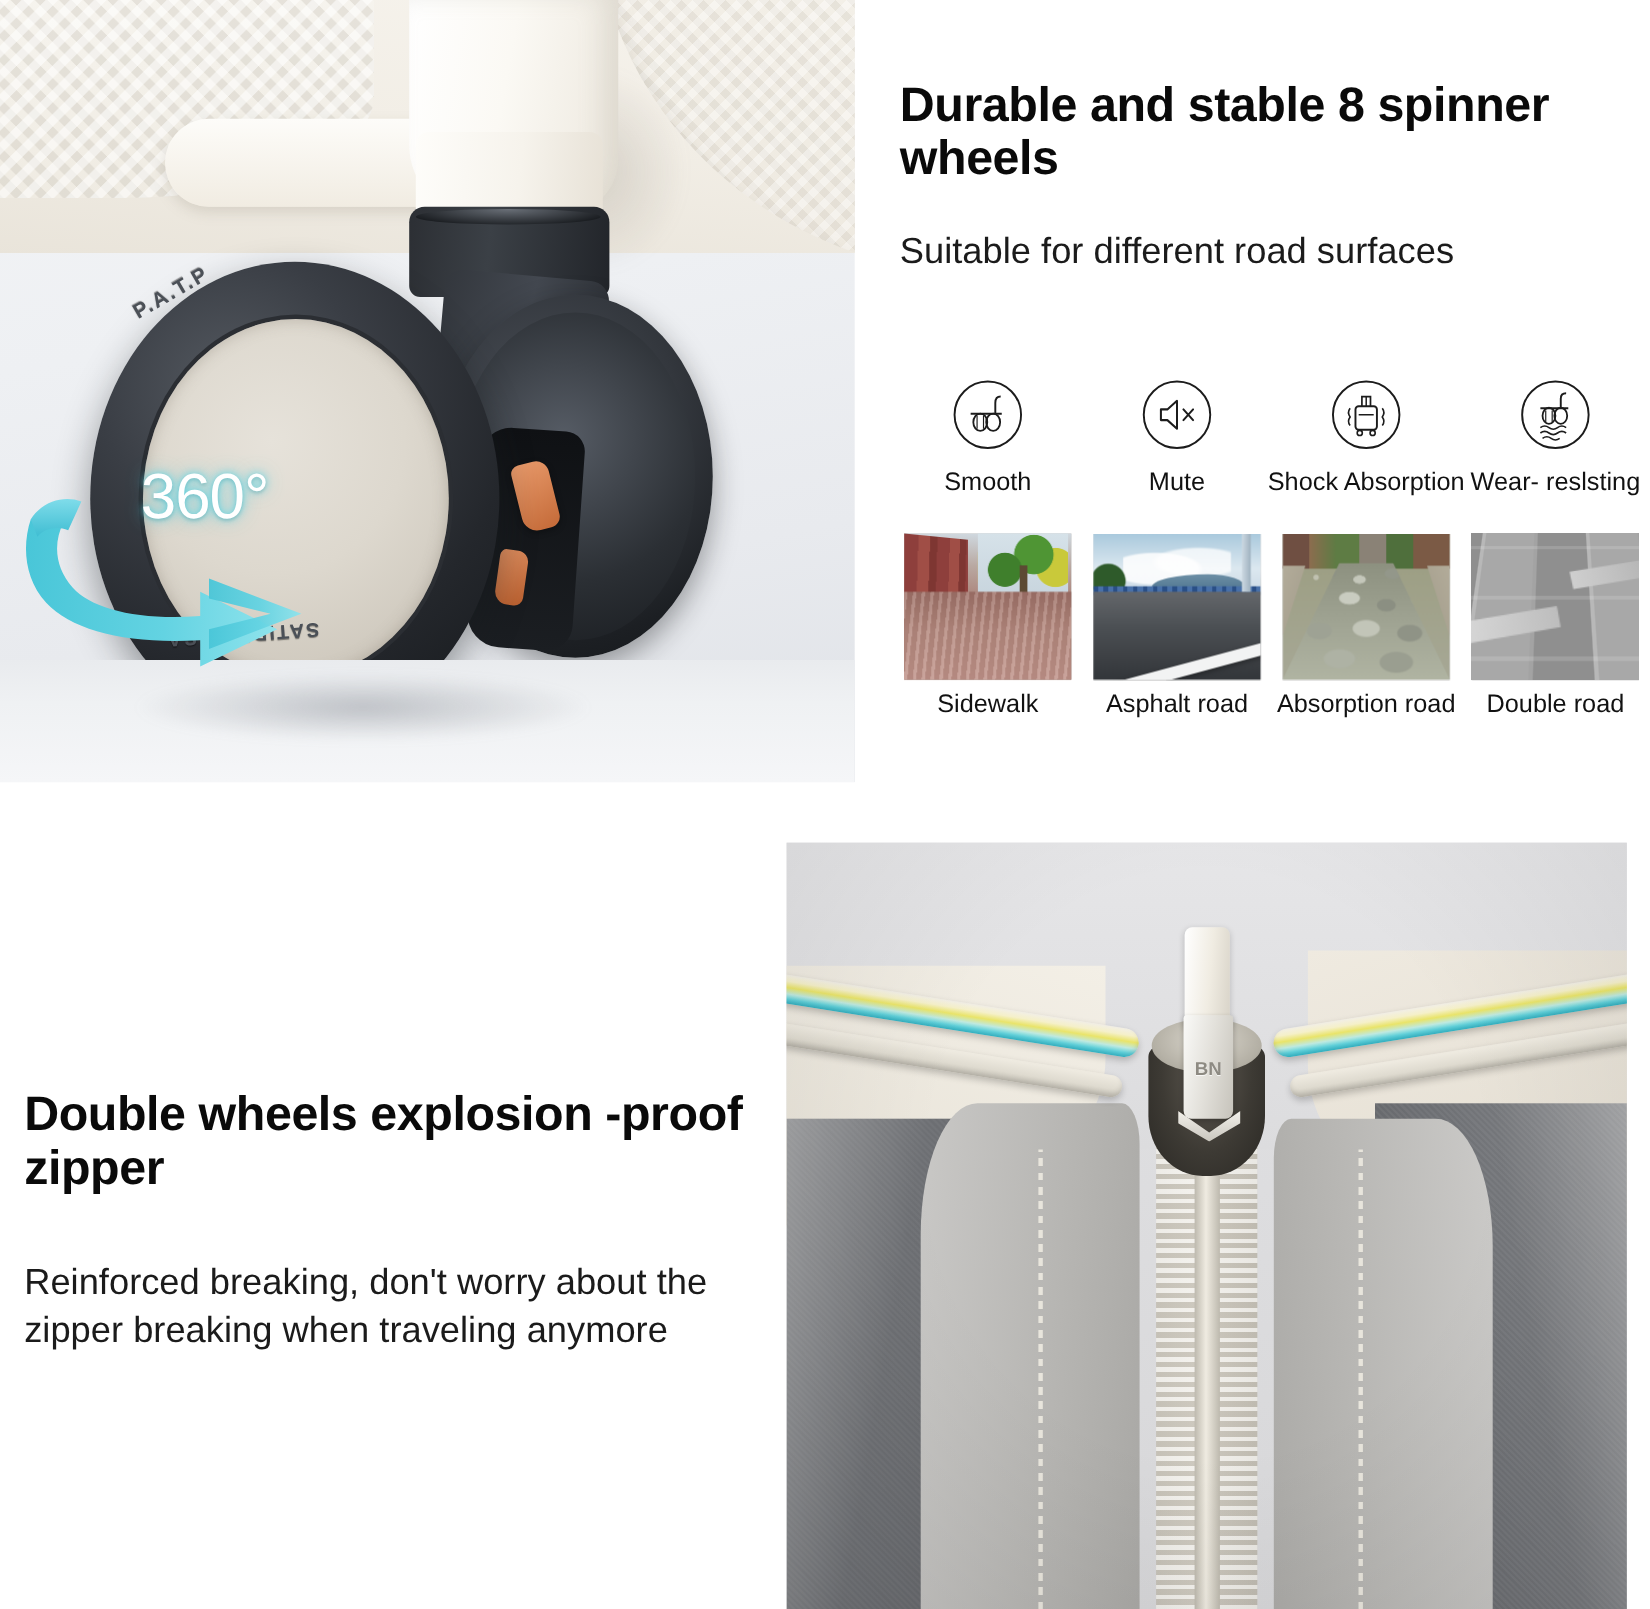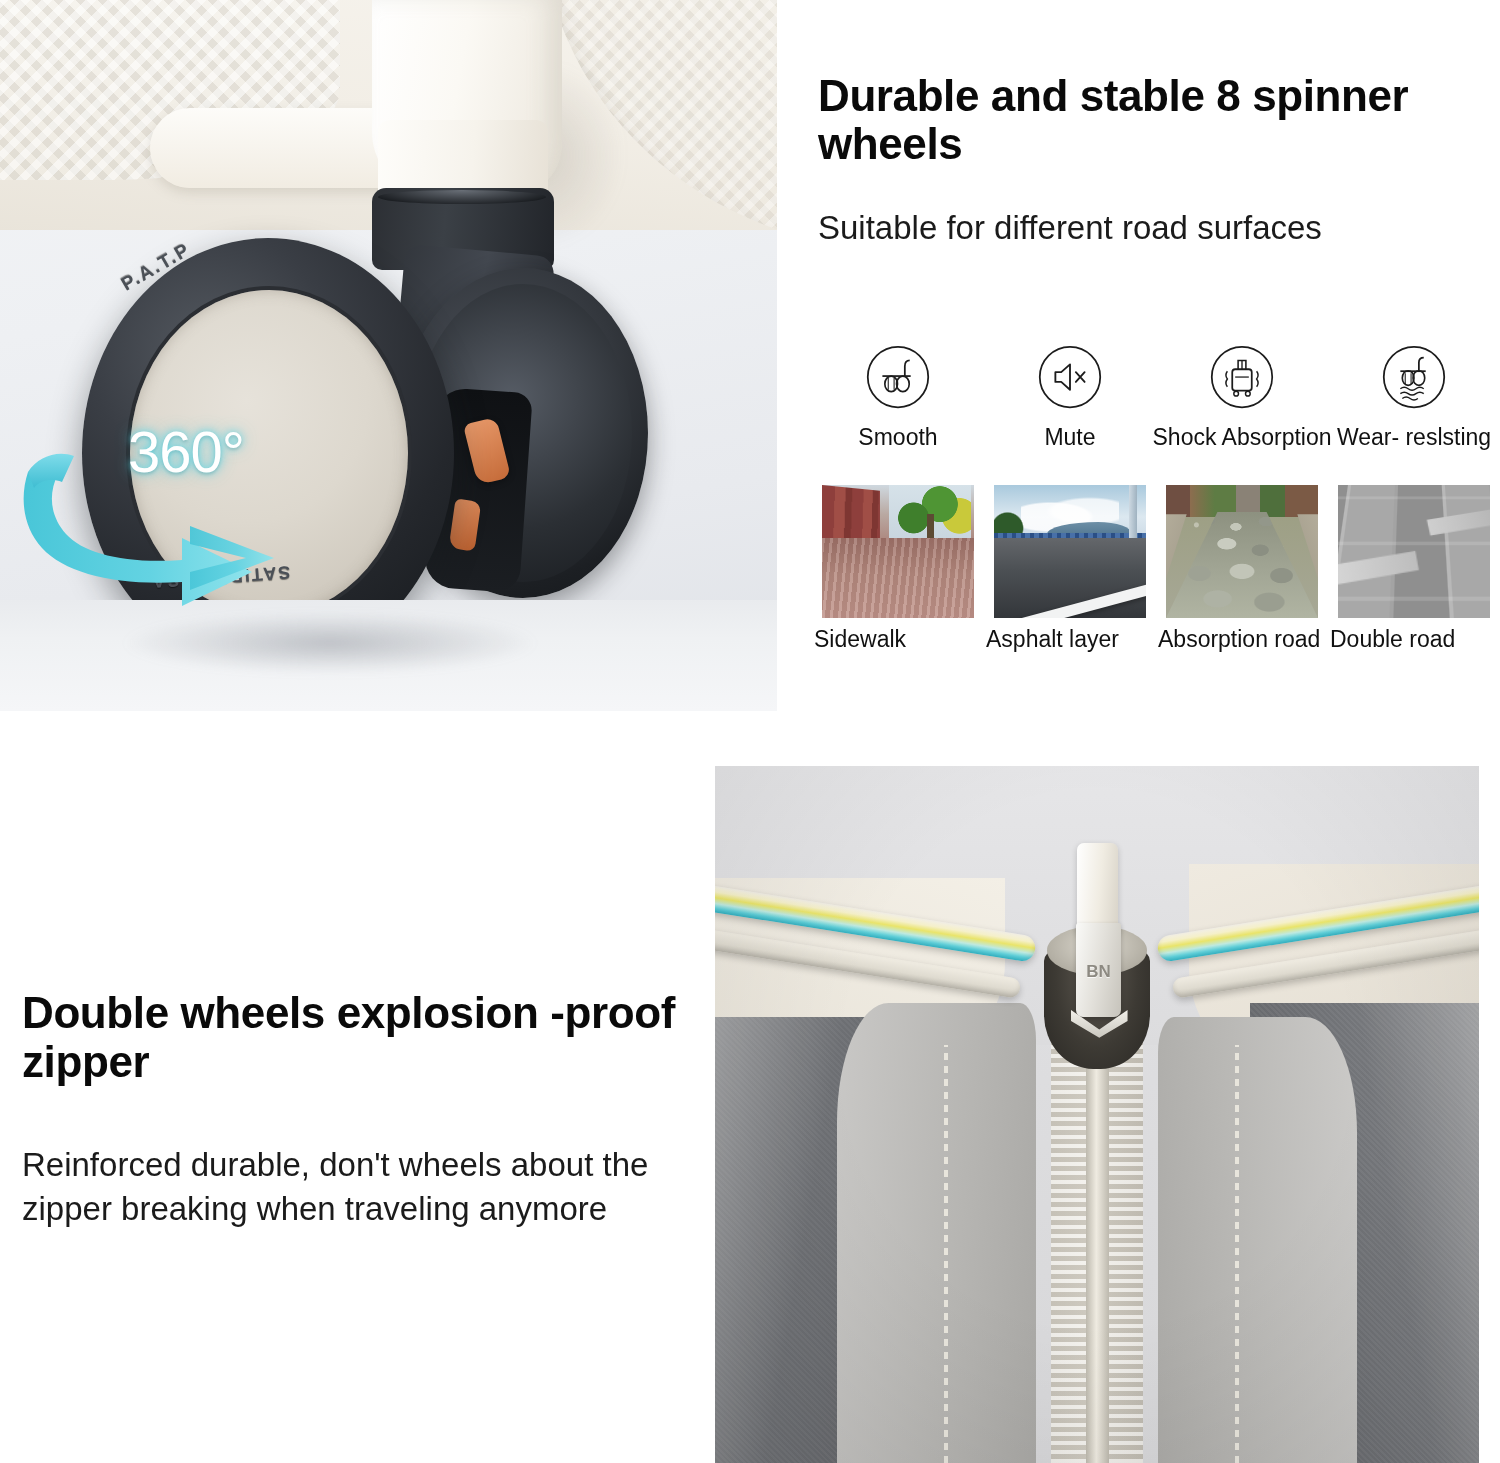--- a/index.html
+++ b/index.html
@@ -172,21 +172,21 @@
     margin-top:6px; font-size:23px; color:#111; text-align:right;
     line-height:1.15; white-space:nowrap;
   }
   .thumb-row { position:absolute; left:0; top:485px; width:688px; display:flex; }
   .thumb-cell { width:172px; display:flex; flex-direction:column; align-items:center; }
   .thumb {
     width:152px; height:133px; overflow:hidden; position:relative;
     background:#bbb;
   }
   .thumb-cap {
-    margin-top:9px; font-size:23px; color:#111; line-height:1.12;
+    margin-top:9px; font-size:23px; color:#111; text-align:center; line-height:1.12;
     width:168px;
   }
 
   
   .tn-sidewalk{ position:absolute; inset:0; background:linear-gradient(180deg,#cfd8df 0%,#b9a9a2 22%,#ab8279 45%,#b08a80 100%); }
   .tn-sidewalk .bld{ position:absolute; left:0; top:0; width:46%; height:62%;
     background: repeating-linear-gradient(92deg,#8e3f3c 0 14px,#a04e46 14px 26px,#7e3632 26px 34px);
     transform: perspective(120px) rotateY(16deg); transform-origin: left center; }
   .tn-sidewalk .tree{ position:absolute; right:2%; top:-4%; width:54%; height:52%;
     background: radial-gradient(circle at 30% 55%, #3f7f2c 0 22%, transparent 23%),
@@ -482,21 +482,21 @@
             <div class="sky"></div>
               <div class="cloud"></div>
               <div class="hill"></div>
             <div class="bush"></div>
               <div class="rail"></div>
               <div class="road"></div>
             <div class="pole"></div>
               <div class="line"></div>
           </div>
         </div>
-        <div class="thumb-cap">Asphalt layer</div>
+        <div class="thumb-cap">Asphalt road</div>
       </div>
 
       <div class="thumb-cell">
         <div class="thumb">
           <div class="tn-cobble">
             <div class="top"></div>
               <div class="kerbL"></div>
               <div class="kerbR"></div>
             <div class="stones"></div>
           </div>
@@ -512,21 +512,21 @@
               <div class="hl2"></div>
           </div>
         </div>
         <div class="thumb-cap">Double road</div>
       </div>
 
     </div>
   </div>
 
   <h2 class="h2">Double wheels explosion -proof zipper</h2>
-  <p class="body2">Reinforced durable, don't wheels about the zipper breaking when traveling anymore</p>
+  <p class="body2">Reinforced breaking, don't worry about the zipper breaking when traveling anymore</p>
 
   <div class="photo-zip">
     <div class="zp-bg-top"></div>
     <div class="zp-shell-l"></div>
     <div class="zp-shell-r"></div>
 
     <div class="zp-fab-l"></div>
     <div class="zp-fab-r"></div>
     <div class="zp-wall-l"></div>
     <div class="zp-wall-r"></div>

